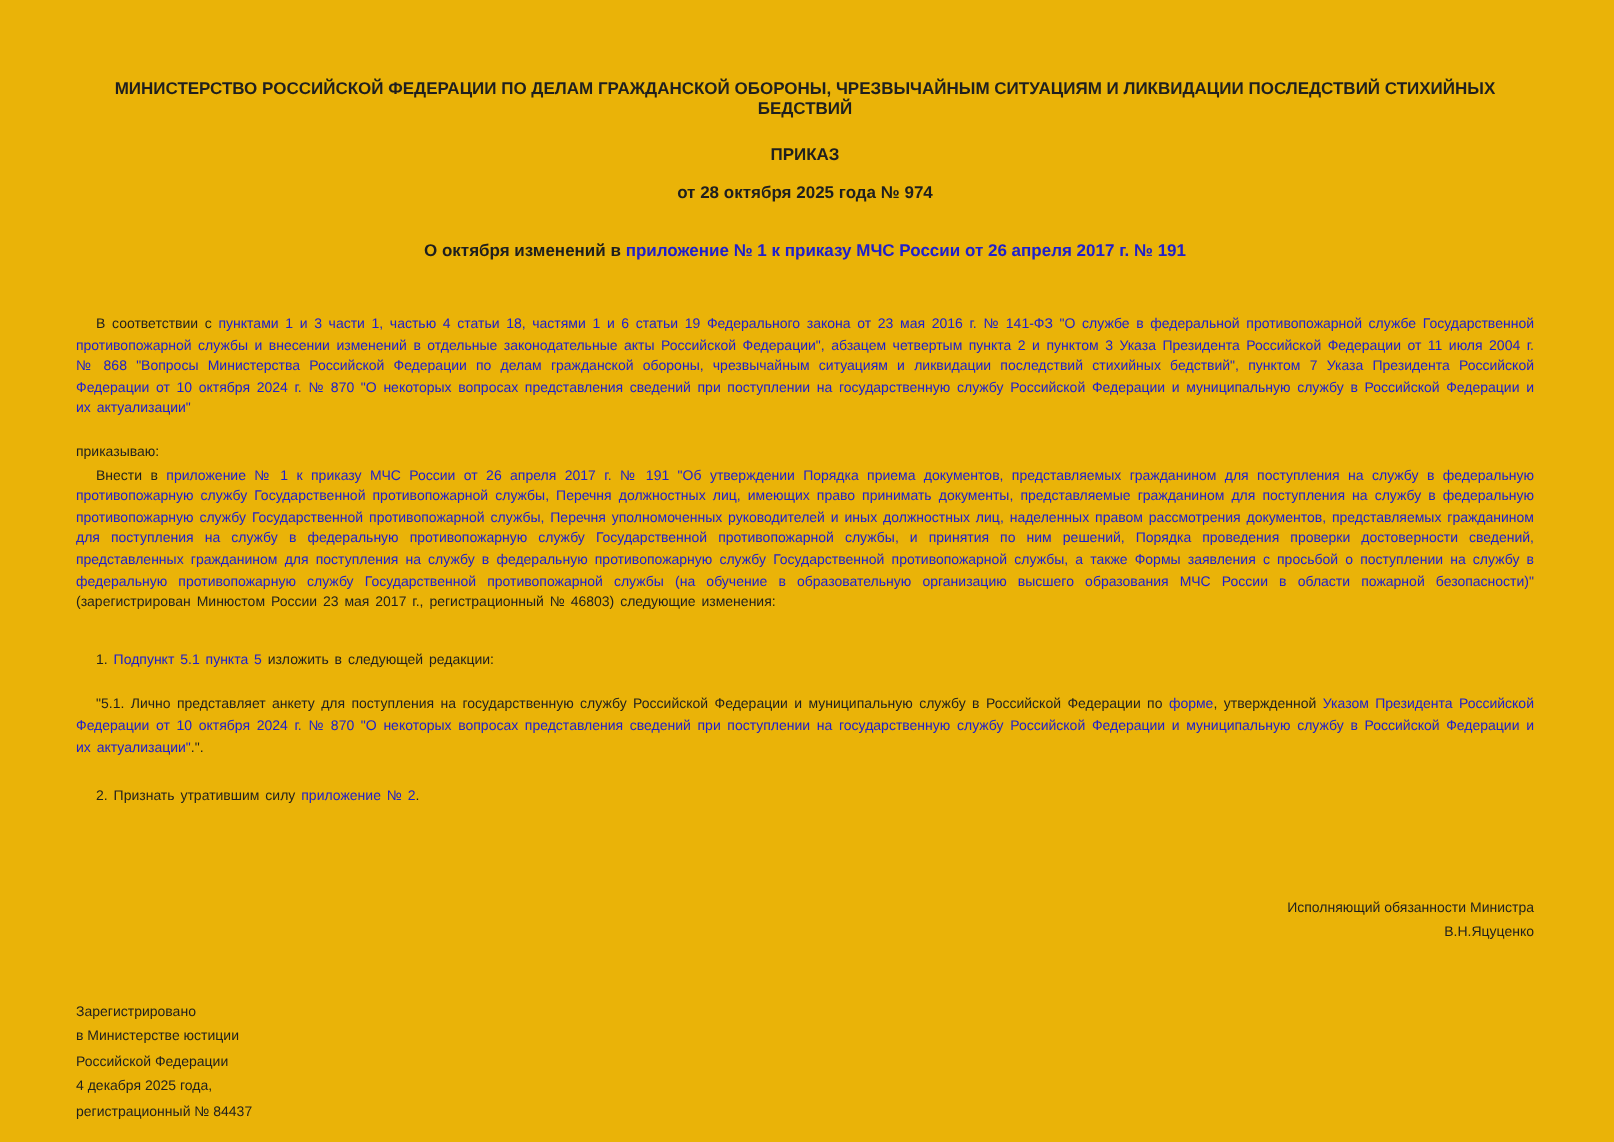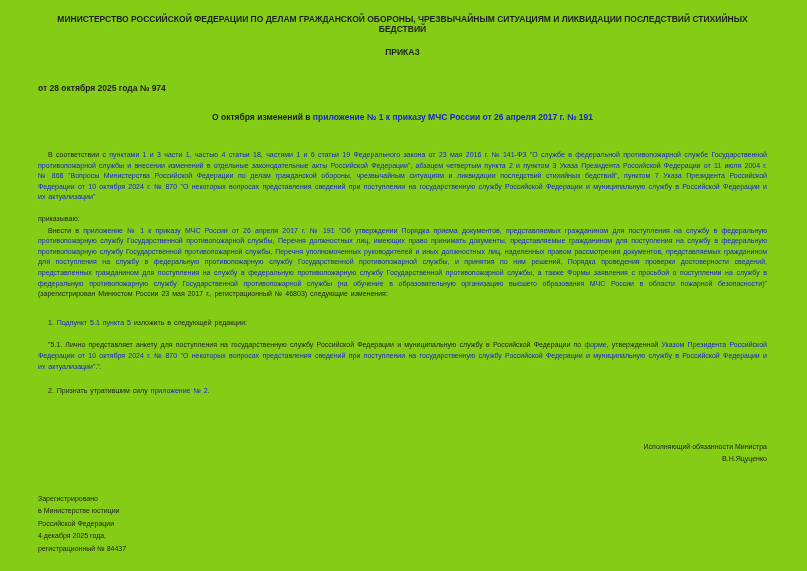--- a/index.html
+++ b/index.html
@@ -4,44 +4,45 @@
 <style>
   html, body {
     margin: 0;
     padding: 0;
     background: #ffffff;
   }
   .page {
     position: relative;
     width: 807px;
     height: 571px;
-    background: #84cc16;
+    background: #eab308;
     font-family: "Liberation Sans", sans-serif;
     color: #1f1f1f;
     overflow: hidden;
     box-sizing: border-box;
-    padding: 14px 40px 0 38px;
+    padding: 39px 40px 0 38px;
   }
   .org-header {
     text-align: center;
     font-size: 8.5px;
     line-height: 10px;
     font-weight: bold;
     color: #1f1f1f;
   }
   .doc-type {
     text-align: center;
     font-size: 8.5px;
     font-weight: bold;
     margin-top: 13px;
   }
   .doc-date {
+    text-align: center;
     font-size: 8.5px;
     font-weight: bold;
-    margin-top: 26px;
+    margin-top: 9px;
   }
   .doc-title {
     text-align: center;
     font-size: 8.5px;
     font-weight: bold;
     margin-top: 19px;
   }
   .body-p {
     font-size: 7px;
     line-height: 10.6px;

